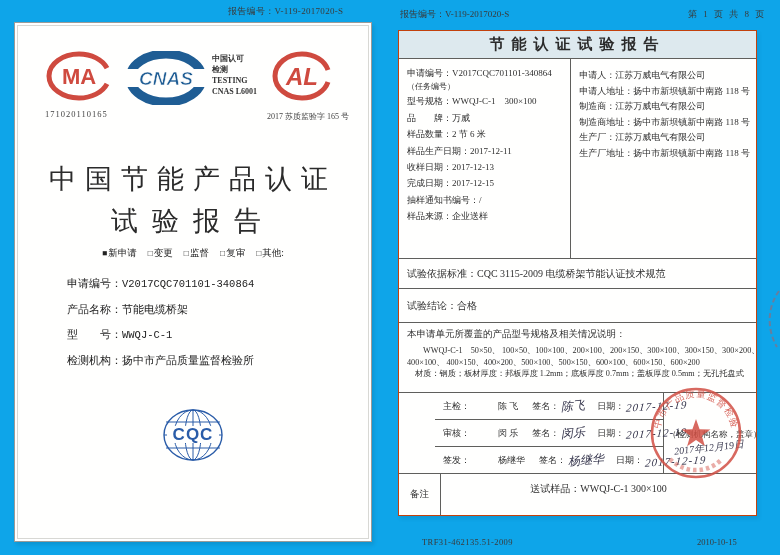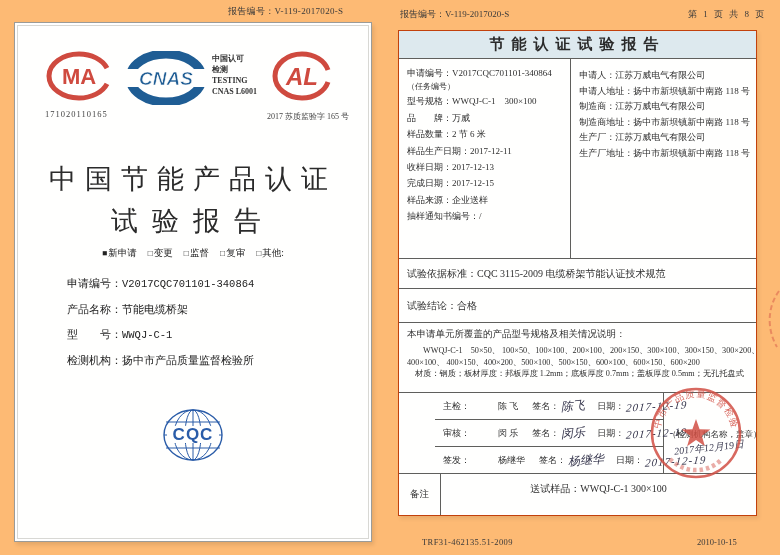--- a/index.html
+++ b/index.html
@@ -1,17 +1,17 @@
 <!DOCTYPE html>
 <html><head>
 <meta charset="utf-8">
 <style>
   html,body{margin:0;padding:0;}
   body{width:780px;height:555px;background:#f5f4f2;font-family:"Liberation Serif","DejaVu Serif",serif;color:#2e2e2e;}
-  #screen{position:relative;width:780px;height:555px;background:#fdba74;overflow:hidden;}
+  #screen{position:relative;width:780px;height:555px;background:#0ea5e9;overflow:hidden;}
 
   
   #cover-report-no{position:absolute;left:228px;top:5px;font-size:9px;letter-spacing:.3px;color:#3a3a3a;}
   #cover-frame{position:absolute;left:14px;top:22px;width:356px;height:518px;background:#fffffe;
                border:1px solid #9b9b98;box-shadow:2px 3px 4px rgba(0,0,0,.10), inset 0 0 0 2px #fff, inset 0 0 0 3px #d8d8d4;}
   .abs{position:absolute;}
   #cma-num{left:30px;top:86px;font-size:8.5px;letter-spacing:1px;color:#444;}
   #cnas-side{left:197px;top:30px;font-size:8px;font-weight:bold;line-height:11px;color:#333;}
   #cal-num{left:252px;top:88px;font-size:8px;color:#444;}
   #cover-title-1{left:0;top:138px;width:100%;text-align:center;font-size:27px;letter-spacing:9px;color:#2b2b2b;}
@@ -137,22 +137,22 @@
     <div id="r-info" class="rrow">
       <div id="info-left">
         <div class="il">申请编号：V2017CQC701101-340864</div>
         <div class="il sub">（任务编号）</div>
         <div class="il">型号规格：WWQJ-C-1　300×100</div>
         <div class="il">品　　牌：万威</div>
         <div class="il">样品数量：2 节 6 米</div>
         <div class="il">样品生产日期：2017-12-11</div>
         <div class="il">收样日期：2017-12-13</div>
         <div class="il">完成日期：2017-12-15</div>
+        <div class="il">抽样通知书编号：/</div>
         <div class="il">样品来源：企业送样</div>
-        <div class="il">抽样通知书编号：/</div>
       </div>
       <div id="info-right">
         <div class="ir">申请人：江苏万威电气有限公司</div>
         <div class="ir">申请人地址：扬中市新坝镇新中南路 118 号</div>
         <div class="ir">制造商：江苏万威电气有限公司</div>
         <div class="ir">制造商地址：扬中市新坝镇新中南路 118 号</div>
         <div class="ir">生产厂：江苏万威电气有限公司</div>
         <div class="ir">生产厂地址：扬中市新坝镇新中南路 118 号</div>
       </div>
     </div>

